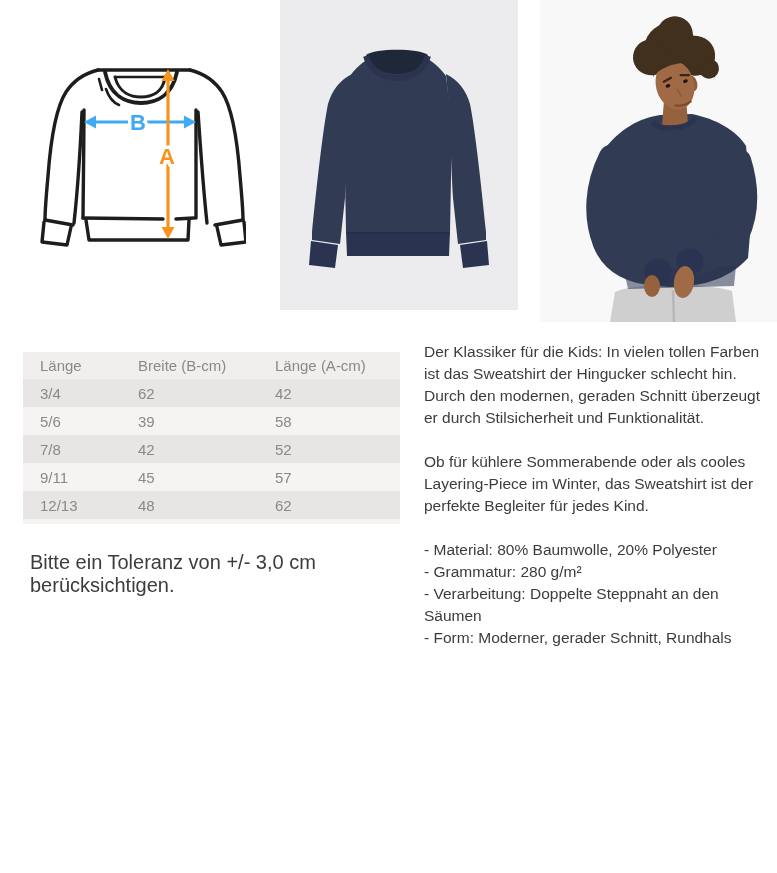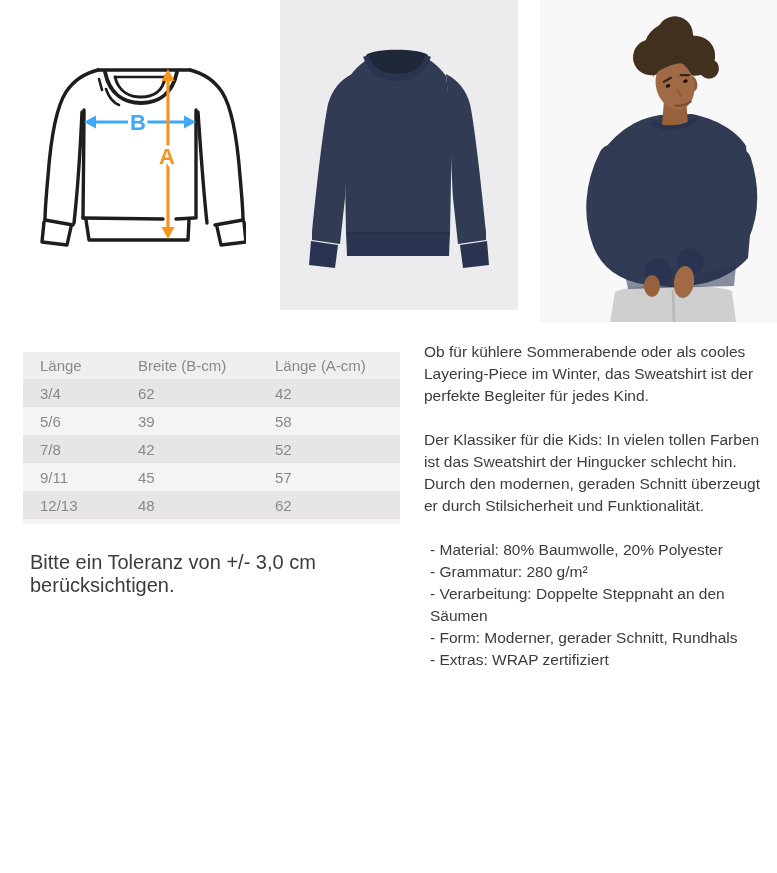--- a/index.html
+++ b/index.html
@@ -25,21 +25,21 @@
   table.size-table td{height:28px;padding:0 0 0 17px;}
   tr.row-odd td{background:var(--table_row_odd_bg);}
   tr.row-even td{background:var(--table_row_even_bg);}
   tr.table-pad td{height:5px;background:var(--table_row_even_bg);padding:0;}
 
   .tolerance{position:absolute;left:30px;top:551px;width:380px;font-size:20px;color:var(--body_text);}
 
   .description{position:absolute;left:424px;top:341px;width:350px;font-size:15.5px;
     line-height:22px;color:var(--body_text);}
   .description p{margin:0 0 22px 0;}
-  .bullets{margin:6px;}
+  .bullets{margin:0;}
   .bullet{margin:0;}
   .bullet-cont{text-align:left;margin-right:60px;}
 
   svg text.measure-label{font-family:"Liberation Sans",sans-serif;font-weight:700;font-size:22px;
     paint-order:stroke;stroke:#fff;stroke-width:7px;stroke-linejoin:round;}
   text.label-b{fill:var(--arrow_b);}
   text.label-a{fill:var(--arrow_a);}
 </style>
 </head>
 <body>
@@ -211,25 +211,24 @@
       </tr>
       <tr class="table-pad">
           <td colspan="3"></td>
         </tr>
     </tbody>
   </table>
 
   <div class="tolerance">Bitte ein Toleranz von +/- 3,0 cm berücksichtigen.</div>
 
   <div class="description">
+    <p>Der Klassiker für die Kids: In vielen tollen Farben ist das Sweatshirt der Hingucker schlecht hin. Durch den modernen, geraden Schnitt überzeugt er durch Stilsicherheit und Funktionalität.</p>
     <p>Ob für kühlere Sommerabende oder als cooles Layering-Piece im Winter, das Sweatshirt ist der perfekte Begleiter für jedes Kind.</p>
-    <p>Der Klassiker für die Kids: In vielen tollen Farben ist das Sweatshirt der Hingucker schlecht hin. Durch den modernen, geraden Schnitt überzeugt er durch Stilsicherheit und Funktionalität.</p>
     <div class="bullets">
       <div class="bullet">- Material: 80% Baumwolle, 20% Polyester</div>
       <div class="bullet">- Grammatur: 280 g/m²</div>
       <div class="bullet">- Verarbeitung: Doppelte Steppnaht an den</div>
       <div class="bullet bullet-cont">Säumen</div>
       <div class="bullet">- Form: Moderner, gerader Schnitt, Rundhals</div>
-      <div class="bullet">- Extras: WRAP zertifiziert</div>
     </div>
   </div>
 
 </div>
 
 </body></html>

